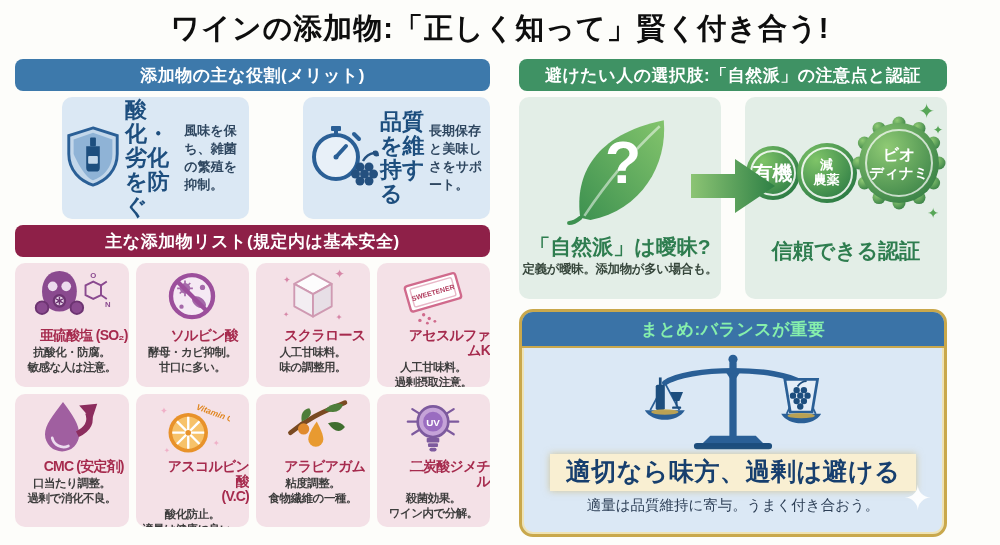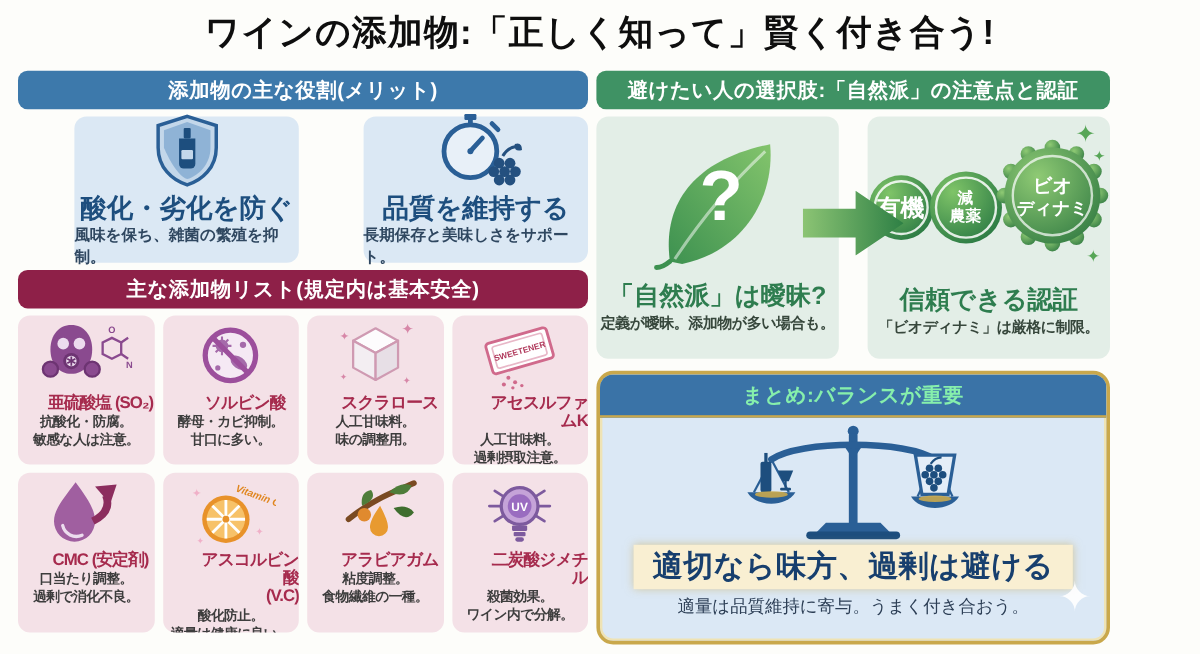--- a/index.html
+++ b/index.html
@@ -6,36 +6,36 @@
   body{
     width:1000px;height:545px;overflow:hidden;
     background:#fdfdfa;
     font-family:"Liberation Sans","DejaVu Sans",sans-serif;
     -webkit-font-smoothing:antialiased;
   }
   .page-title{
     text-align:center;font-size:29px;font-weight:bold;color:#0e0e0e;
     padding-top:10px;letter-spacing:1px;line-height:1.25;
   }
-  .cols{display:flex;gap:7px;padding:0 15px;margin-top:13px;}
+  .cols{display:flex;gap:29px;padding:0 15px;margin-top:13px;}
   .col-left{width:475px;display:flex;flex-direction:column;gap:6px;}
   .col-right{width:428px;display:flex;flex-direction:column;gap:6px;}
   .hdr{
     height:32px;border-radius:8px;color:#fff;font-weight:bold;font-size:17px;
     display:flex;align-items:center;justify-content:center;letter-spacing:.5px;flex:none;
   }
   .hdr-blue{background:#3d79ab;}
   .hdr-maroon{background:#8e2048;}
   .hdr-green{background:#3f9264;}
 
   
   .merits{display:flex;gap:7px;height:122px;}
   .merit{
     flex:1;background:#dbe8f4;border-radius:10px;
-    display:flex;flex-direction:column;align-items:center;justify-content:center;gap:1px;margin-left:47px;
+    display:flex;flex-direction:row;align-items:center;justify-content:center;gap:1px;margin-left:47px;
   }
   .merit-title{font-size:22px;font-weight:bold;color:#1d4e7e;line-height:1.1;}
   .merit-desc{font-size:13px;font-weight:bold;color:#2f4760;}
 
   
   .addgrid{display:grid;grid-template-columns:repeat(4,1fr);grid-template-rows:124px 133px;gap:7px;}
   .acard{
     background:#f4e1e7;border-radius:10px;display:flex;flex-direction:column;
     align-items:center;padding-top:4px;overflow:hidden;
   }
@@ -394,21 +394,20 @@
                   <circle cx="82.6" cy="28" r="6.5"></circle>
                 <circle cx="48" cy="48" r="40"></circle>
               </g>
               <circle cx="48" cy="48" r="33" fill="none" stroke="rgba(255,255,255,.7)" stroke-width="2"></circle>
               <text x="48" y="45" font-size="16" font-weight="bold" fill="#fff" text-anchor="middle">ビオ</text>
               <text x="48" y="63" font-size="14.5" font-weight="bold" fill="#fff" text-anchor="middle">ディナミ</text>
             </svg>
           </span>
         </div>
         <div class="nt">信頼できる認証</div>
-        <div class="nd">「ビオディナミ」は厳格に制限。</div>
       </div>
     </div>
 
     <div class="sum" style="margin-top:4px;">
       <div class="sum-hdr">まとめ:バランスが重要</div>
       <div class="scale-wrap">
         <svg width="200" height="100" viewBox="0 0 210 110">
           <g fill="#2a5f96">
             <circle cx="105" cy="8" r="5"></circle>
             <rect x="101" y="10" width="8" height="84" rx="2"></rect>

